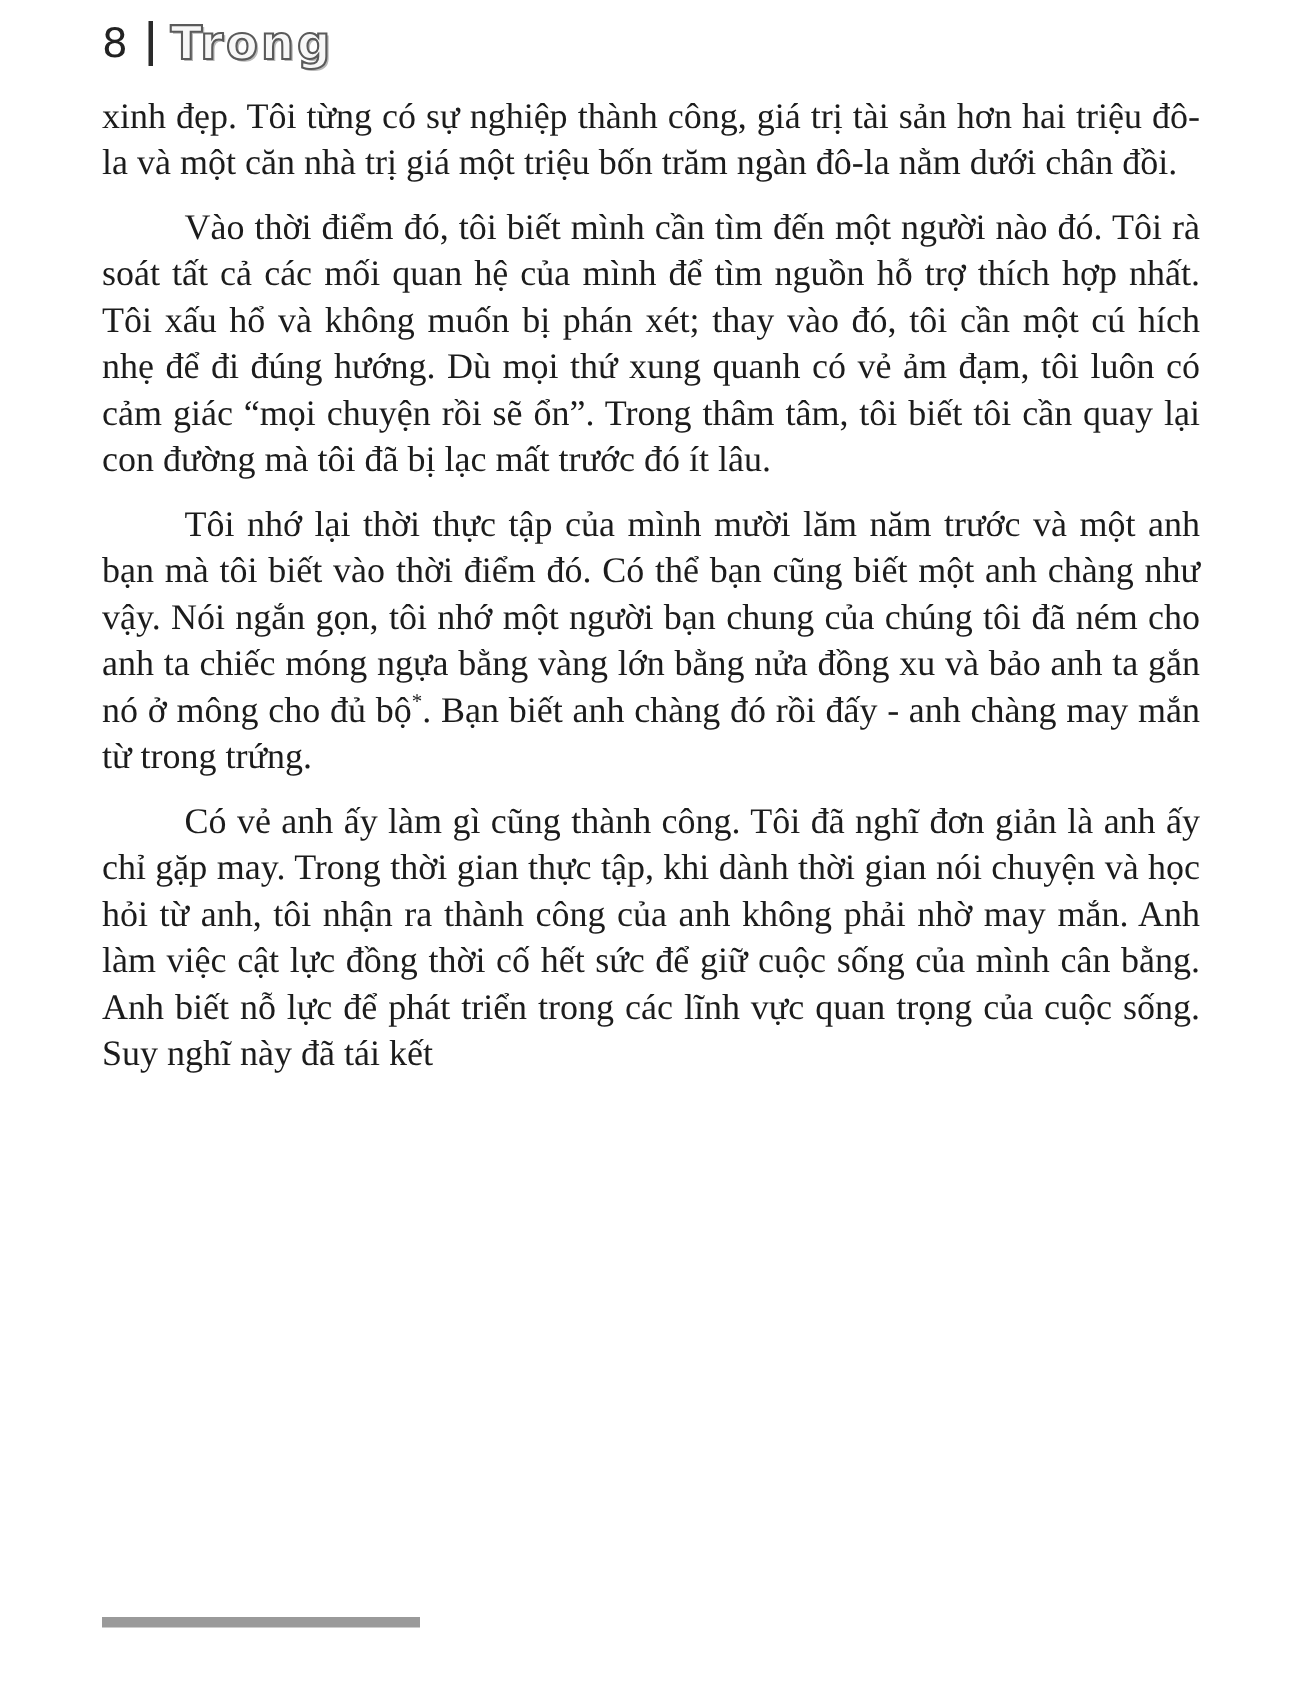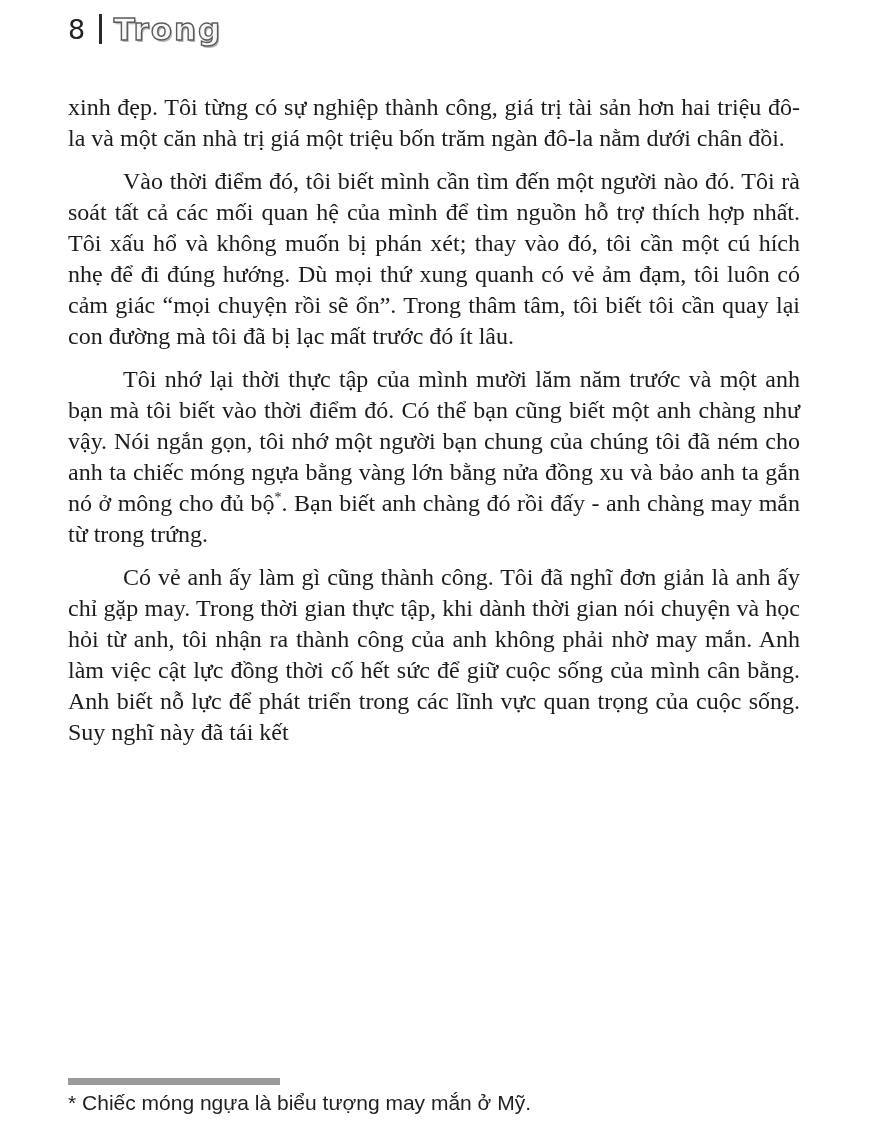--- a/index.html
+++ b/index.html
@@ -25,21 +25,21 @@
   }
   .logo {
     font-size: 31px; line-height: 1; font-weight: bold;
     letter-spacing: 2px;
     color: #f7f7f7;
     -webkit-text-stroke: 1.4px #5a5a5a;
     text-shadow: 1.5px 1.5px 0 #b9b9b9;
   }
 
   .body-text {
-    margin-top: 46px;
+    margin-top: 17px;
     font-size: 24px;
     line-height: 31px;
     text-align: justify;
   }
   .body-text p { margin: 0 0 12px 0; }
   .body-text p.indent { text-indent: 55px; }
   .footref {
     font-size: 14px; vertical-align: super; line-height: 0;
   }
 
@@ -71,14 +71,13 @@
     <p>xinh đẹp. Tôi từng có sự nghiệp thành công, giá trị tài sản hơn hai triệu đô-la và một căn nhà trị giá một triệu bốn trăm ngàn đô-la nằm dưới chân đồi.</p>
     <p class="indent">Vào thời điểm đó, tôi biết mình cần tìm đến một người nào đó. Tôi rà soát tất cả các mối quan hệ của mình để tìm nguồn hỗ trợ thích hợp nhất. Tôi xấu hổ và không muốn bị phán xét; thay vào đó, tôi cần một cú hích nhẹ để đi đúng hướng. Dù mọi thứ xung quanh có vẻ ảm đạm, tôi luôn có cảm giác “mọi chuyện rồi sẽ ổn”. Trong thâm tâm, tôi biết tôi cần quay lại con đường mà tôi đã bị lạc mất trước đó ít lâu.</p>
     <p class="indent"><span>Tôi nhớ lại thời thực tập của mình mười lăm năm trước và một anh bạn mà tôi biết vào thời điểm đó. Có thể bạn cũng biết một anh chàng như vậy. Nói ngắn gọn, tôi nhớ một người bạn chung của chúng tôi đã ném cho anh ta chiếc móng ngựa bằng vàng lớn bằng nửa đồng xu và bảo anh ta gắn nó ở mông cho đủ bộ</span><span class="footref">*</span><span>. Bạn biết anh chàng đó rồi đấy - anh chàng may mắn từ trong trứng.</span></p>
     <p class="indent">Có vẻ anh ấy làm gì cũng thành công. Tôi đã nghĩ đơn giản là anh ấy chỉ gặp may. Trong thời gian thực tập, khi dành thời gian nói chuyện và học hỏi từ anh, tôi nhận ra thành công của anh không phải nhờ may mắn. Anh làm việc cật lực đồng thời cố hết sức để giữ cuộc sống của mình cân bằng. Anh biết nỗ lực để phát triển trong các lĩnh vực quan trọng của cuộc sống. Suy nghĩ này đã tái kết</p>
   </div>
 
 </div>
 
 <div class="footnote-area">
   <div class="footnote-rule"></div>
-  <div class="footnote-text"><span>*</span> <span>Chiếc móng ngựa là biểu tượng may mắn ở Mỹ.</span></div>
 </div>
 
 </body></html>

